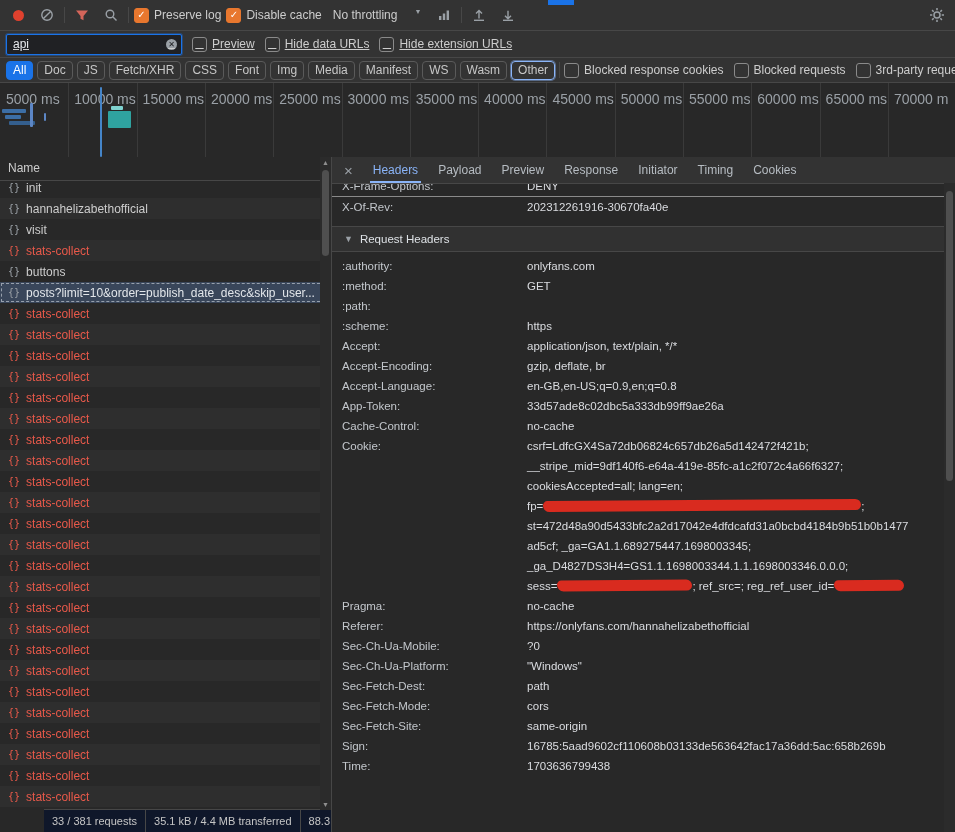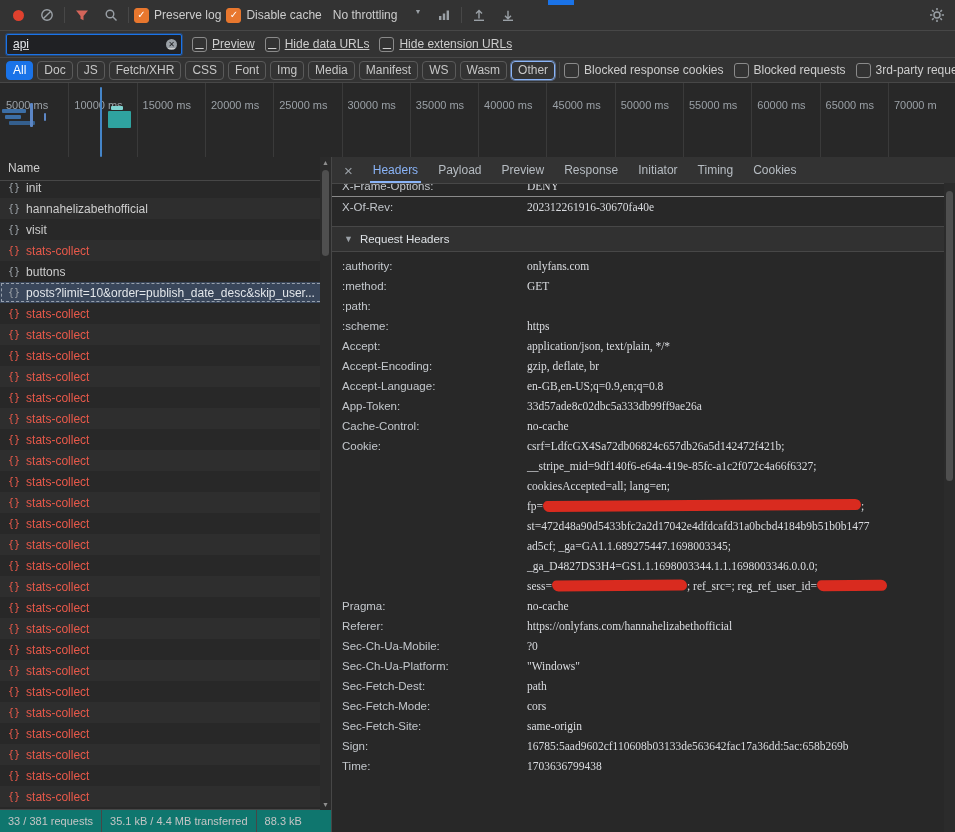--- a/index.html
+++ b/index.html
@@ -29,51 +29,51 @@
   .filter-input input{flex:1;background:transparent;border:none;outline:none;color:#e8eaed;font:inherit;min-width:0;}
   .clear-circle{width:11px;height:11px;border-radius:50%;background:#9aa0a6;color:#202124;
     font-size:8px;line-height:11px;text-align:center;flex:none;cursor:pointer;}
   .chip{padding:2px 6px;border:1px solid #5a5a5a;border-radius:4px;color:#c7c7c7;cursor:pointer;
     flex:none;line-height:13px;white-space:nowrap;}
   .chip.selected{background:var(--accent-blue,#1a73e8);border-color:var(--accent-blue,#1a73e8);color:#fff;}
   .chip.focused{border-color:#8ab4f8;box-shadow:0 0 0 1px rgba(138,180,248,.45);}
 
   
   .timeline{position:relative;height:77px;background:#282828;border-bottom:1px solid #474747;overflow:hidden;cursor:pointer;}
-  .t-label{position:absolute;top:16px;font-size:11px;color:#9aa0a6;white-space:nowrap;}
+  .t-label{position:absolute;top:8px;font-size:14px;color:#9aa0a6;white-space:nowrap;}
   .t-grid{position:absolute;top:0;bottom:0;width:1px;background:#3a3a3a;}
   .t-bar{position:absolute;border-radius:1px;}
 
   
   .main{position:absolute;top:157px;left:0;right:0;bottom:0;display:flex;}
   .left{width:331px;flex:none;position:relative;border-right:1px solid #474747;display:flex;flex-direction:column;background:#282828;}
   .name-header{height:23px;line-height:23px;padding-left:8px;border-bottom:1px solid #474747;flex:none;color:#cdcdcd;}
   .req-list{flex:1;overflow:hidden;position:relative;}
   .req-rows{margin-top:-4px;}
   .req-row{height:21px;display:flex;align-items:center;gap:6px;padding-left:8px;white-space:nowrap;overflow:hidden;cursor:pointer;}
   .req-row:nth-child(even){background:#2e2e2e;}
   .req-icon{font:10px "DejaVu Sans Mono",monospace;color:#9aa0a6;flex:none;}
   .req-row.error{color:var(--error-red,#e8594a);}
   .req-row.error .req-icon{color:var(--error-red,#e8594a);}
   .req-row.selected{background:var(--selected-row,#39465a) !important;outline:1px dashed #97a0ac;outline-offset:-2px;color:#e2e6ea;}
-  .status-bar{height:22px;flex:none;border-top:1px solid #474747;background:#0f766e;display:flex;align-items:center;font-size:11px;color:#c5c5c5;overflow:hidden;}
+  .status-bar{height:22px;flex:none;border-top:1px solid #474747;background:#0f172a;display:flex;align-items:center;font-size:11px;color:#c5c5c5;overflow:hidden;margin-left:44px;}
   .status-seg{padding:0 8px;white-space:nowrap;}
   .sb-sep{width:1px;align-self:stretch;background:#474747;flex:none;}
 
   .right{flex:1;min-width:0;display:flex;flex-direction:column;background:#282828;position:relative;}
   .tabbar{height:26px;flex:none;display:flex;align-items:stretch;background:#333;border-bottom:1px solid #474747;padding:0 4px;}
   .close-x{color:#9aa0a6;font-size:15px;padding:0 10px 0 8px;display:flex;align-items:center;cursor:pointer;}
   .tab{padding:0 10px;display:flex;align-items:center;color:#b6bcc2;cursor:pointer;position:relative;white-space:nowrap;}
   .tab.active{color:var(--tab-active-blue,#8ab4f8);}
   .tab.active::after{content:"";position:absolute;left:7px;right:7px;bottom:0;height:2px;background:var(--tab-active-blue,#8ab4f8);}
   .detail-content{flex:1;overflow:hidden;font-size:11.5px;}
   .hrow{display:flex;padding-left:10px;line-height:20px;}
   .hrow.clipped{margin-top:-8px;border-bottom:1px solid #8a8a8a;}
   .hname{width:185px;flex:none;color:#c3c7cc;}
-  .hvalue{flex:1;color:#dadce0;white-space:pre-wrap;word-break:break-all;padding-right:0;font-family:Liberation Serif, serif;}
+  .hvalue{flex:1;color:#dadce0;white-space:pre-wrap;word-break:break-all;padding-right:0;}
   .vline{min-height:20px;}
   .sec-header{margin-top:9px;height:24px;flex:none;background:#313131;border-top:1px solid #474747;border-bottom:1px solid #474747;
     padding-left:12px;color:#dde1e5;display:flex;align-items:center;gap:7px;cursor:pointer;}
   .disclosure{font-size:9px;color:#9aa0a6;}
   .hlist{padding-top:4px;}
   .redact{display:inline-block;height:11px;border-radius:6px 8px 7px 9px;background:var(--redact-red,#d92b1f);
     vertical-align:-1px;transform:rotate(-.4deg);}
 
   
   .v-scrollbar{position:absolute;width:11px;background:#2b2b2b;cursor:pointer;}

